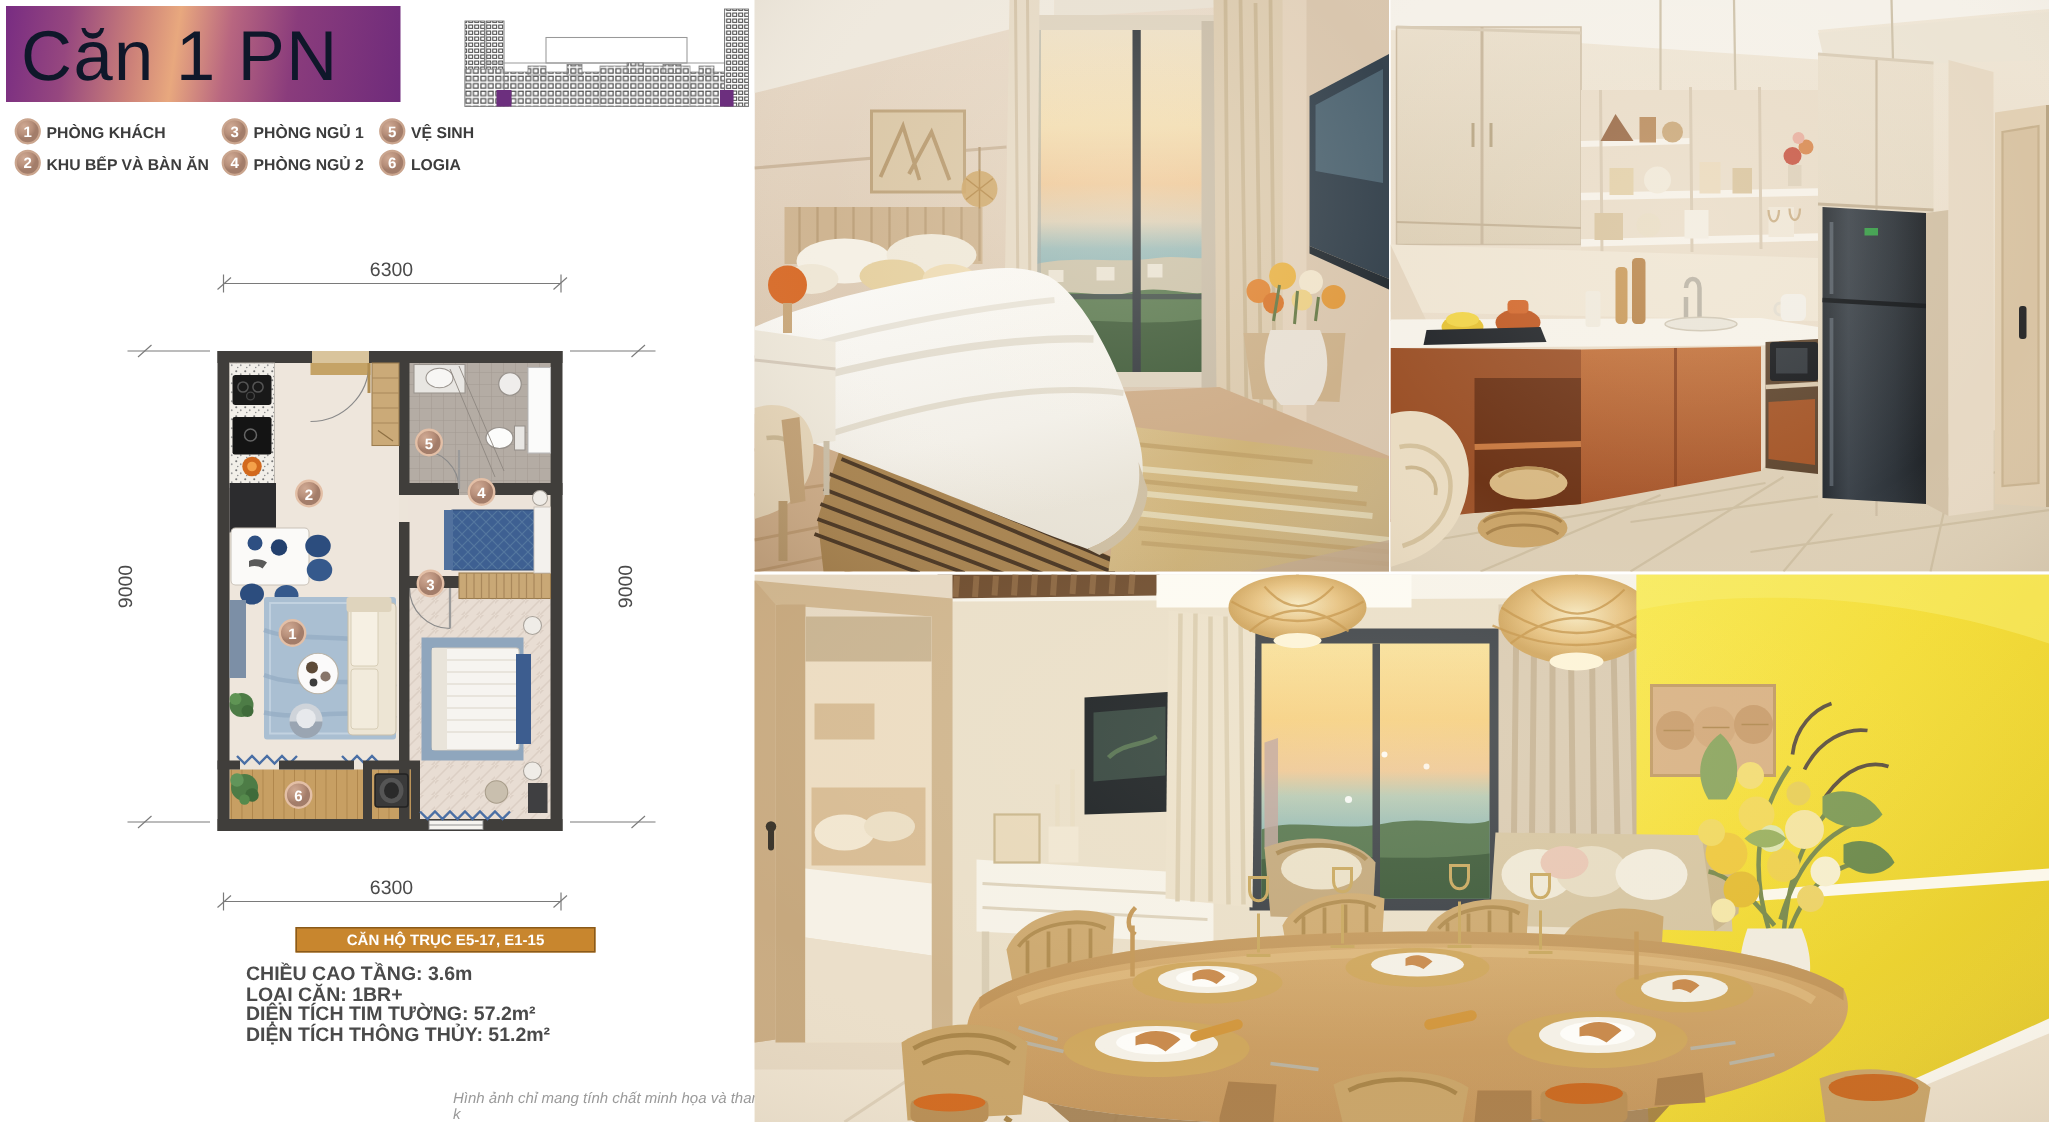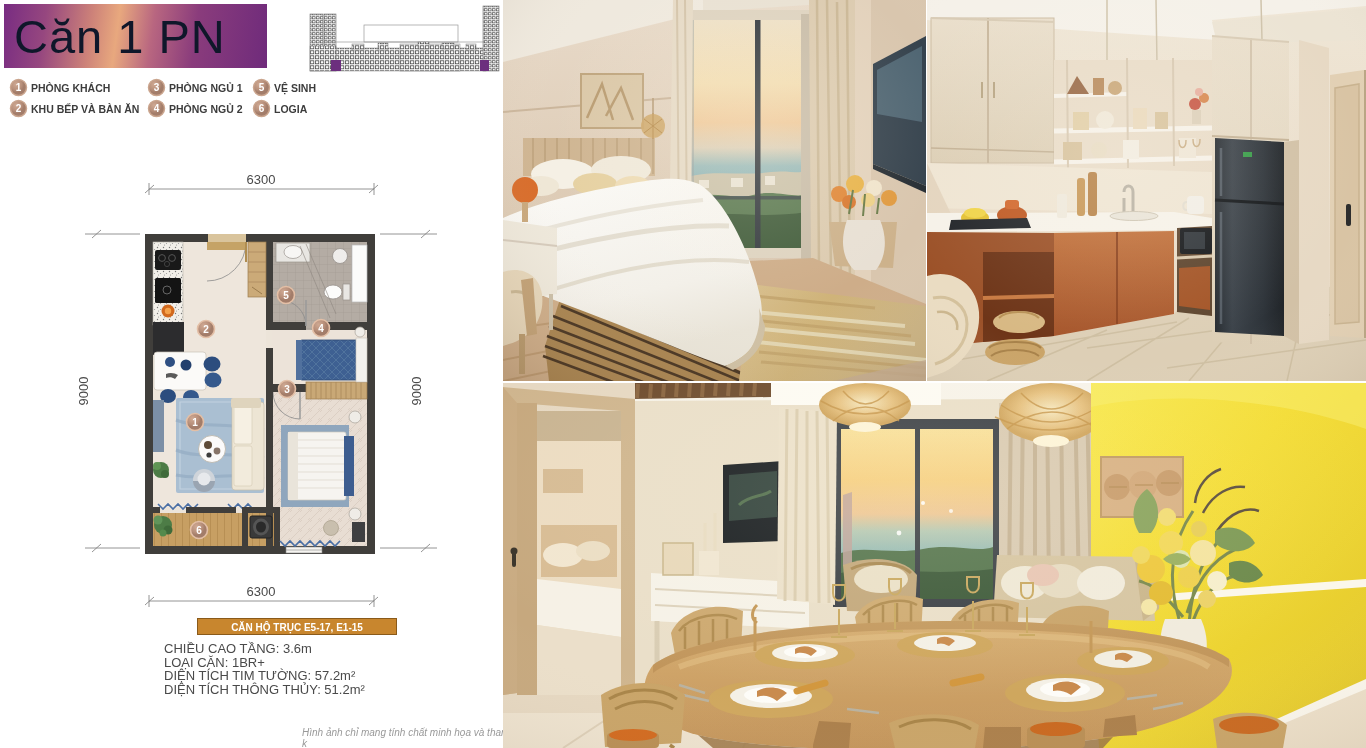--- a/index.html
+++ b/index.html
@@ -379,21 +379,21 @@
     </g>
 
   <g>
       <circle cx="199" cy="530" r="8.5" fill="url(#numg)" stroke="#e3bfa6" stroke-width="1.6"></circle>
       <text x="199" y="534" font-size="10" font-weight="bold" fill="#fff" text-anchor="middle">6</text>
     </g>
 </svg>
 
 <div class="abs" style="left:161px;top:618px;width:200px;height:17px;background:#c8862e;border:1px solid #8a5a1a;color:#fff;font-size:10px;font-weight:bold;text-align:center;line-height:17px;margin-left:36px;">CĂN HỘ TRỤC E5-17, E1-15</div>
 
-<div class="abs" style="left:164px;top:642px;width:330px;color:#4a4a4a;font-size:13px;font-weight:normal;line-height:13.5px;">
+<div class="abs" style="left:164px;top:642px;width:330px;color:#4a4a4a;font-size:13px;font-weight:bold;line-height:13.5px;">
 CHIỀU CAO TẦNG: 3.6m<br>
 LOẠI CĂN: 1BR+<br>
 DIỆN TÍCH TIM TƯỜNG: 57.2m²<br>
 DIỆN TÍCH THÔNG THỦY: 51.2m²
 </div>
 
 <div class="abs" style="left:302px;top:727px;width:210px;color:#999;font-size:10px;font-style:italic;">Hình ảnh chỉ mang tính chất minh họa và tham k</div>
 
 <svg id="ph-bed" class="abs" style="left:503px;top:0px;" width="423" height="381" viewBox="0 0 423 381">
   <defs>

